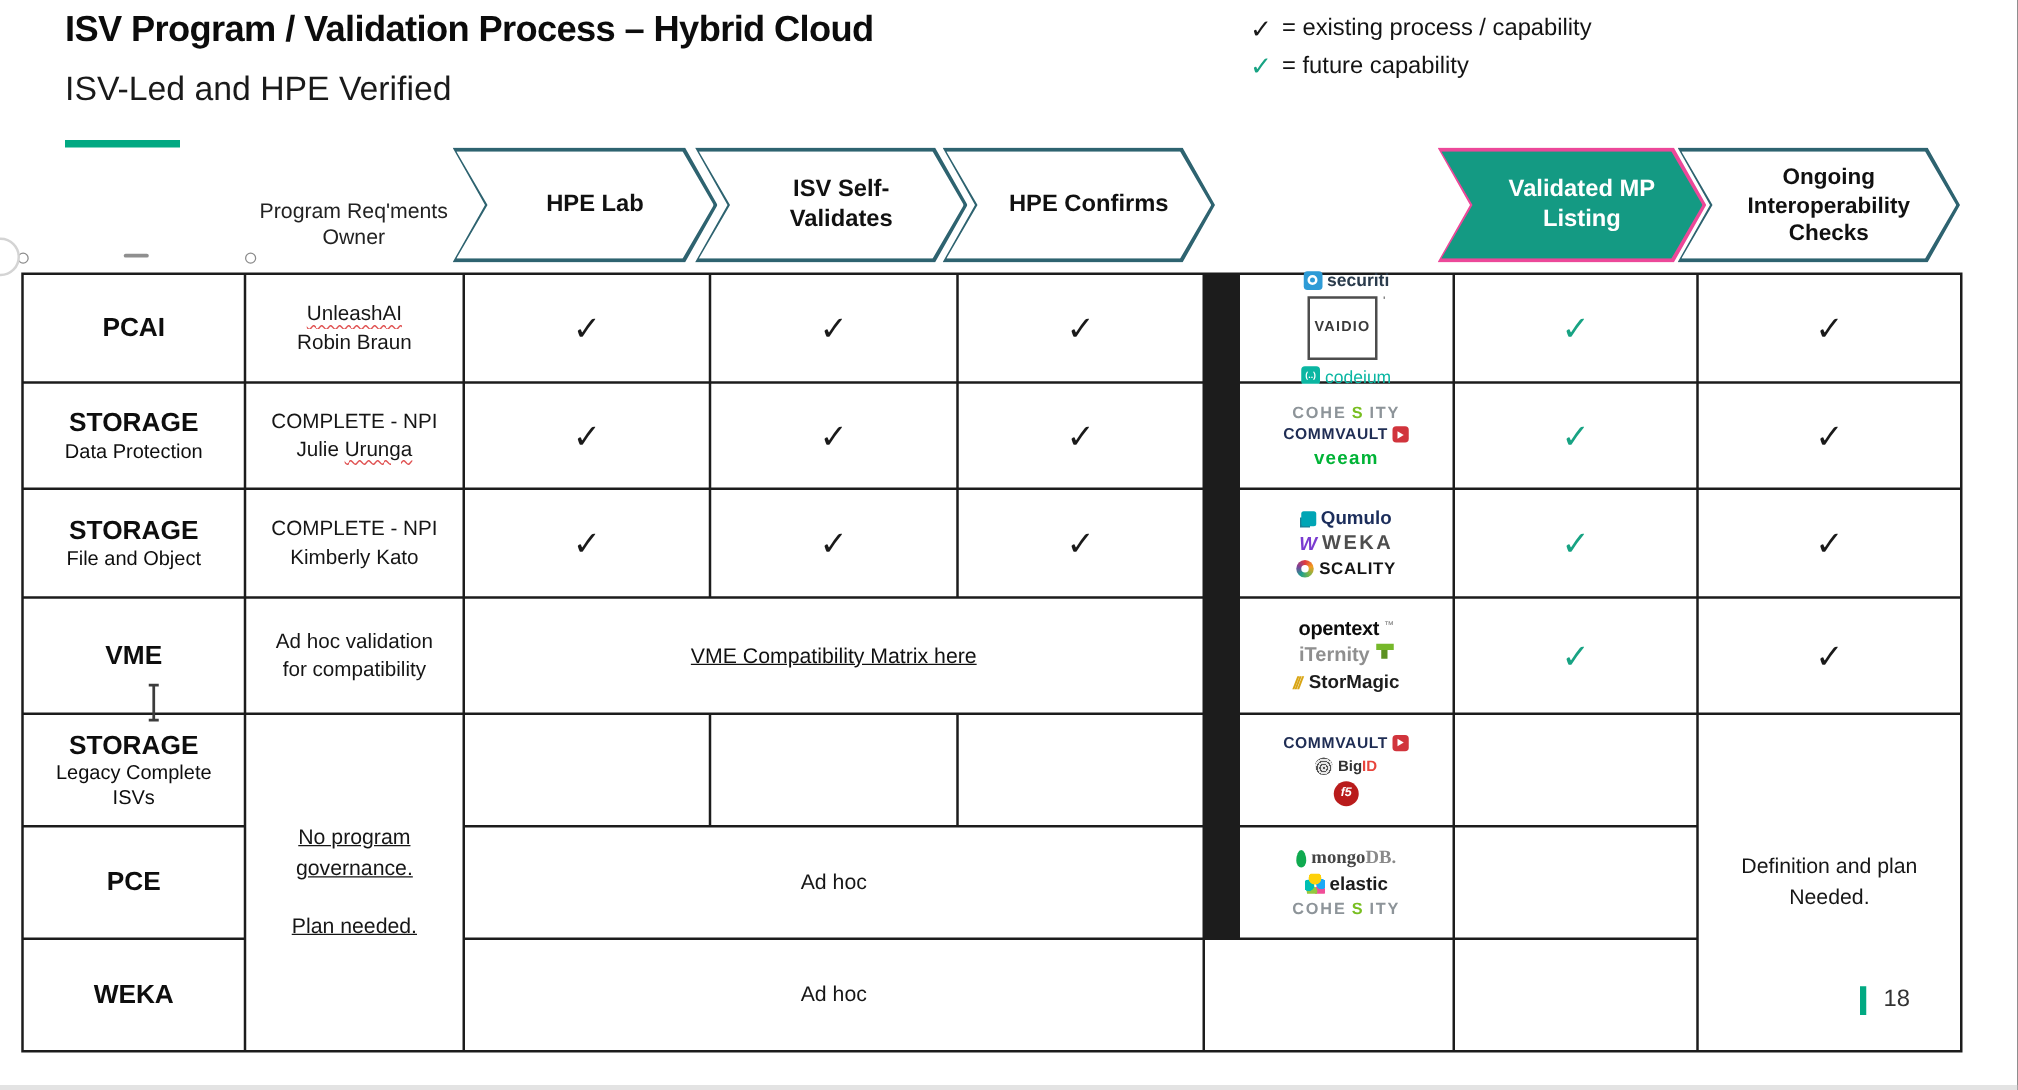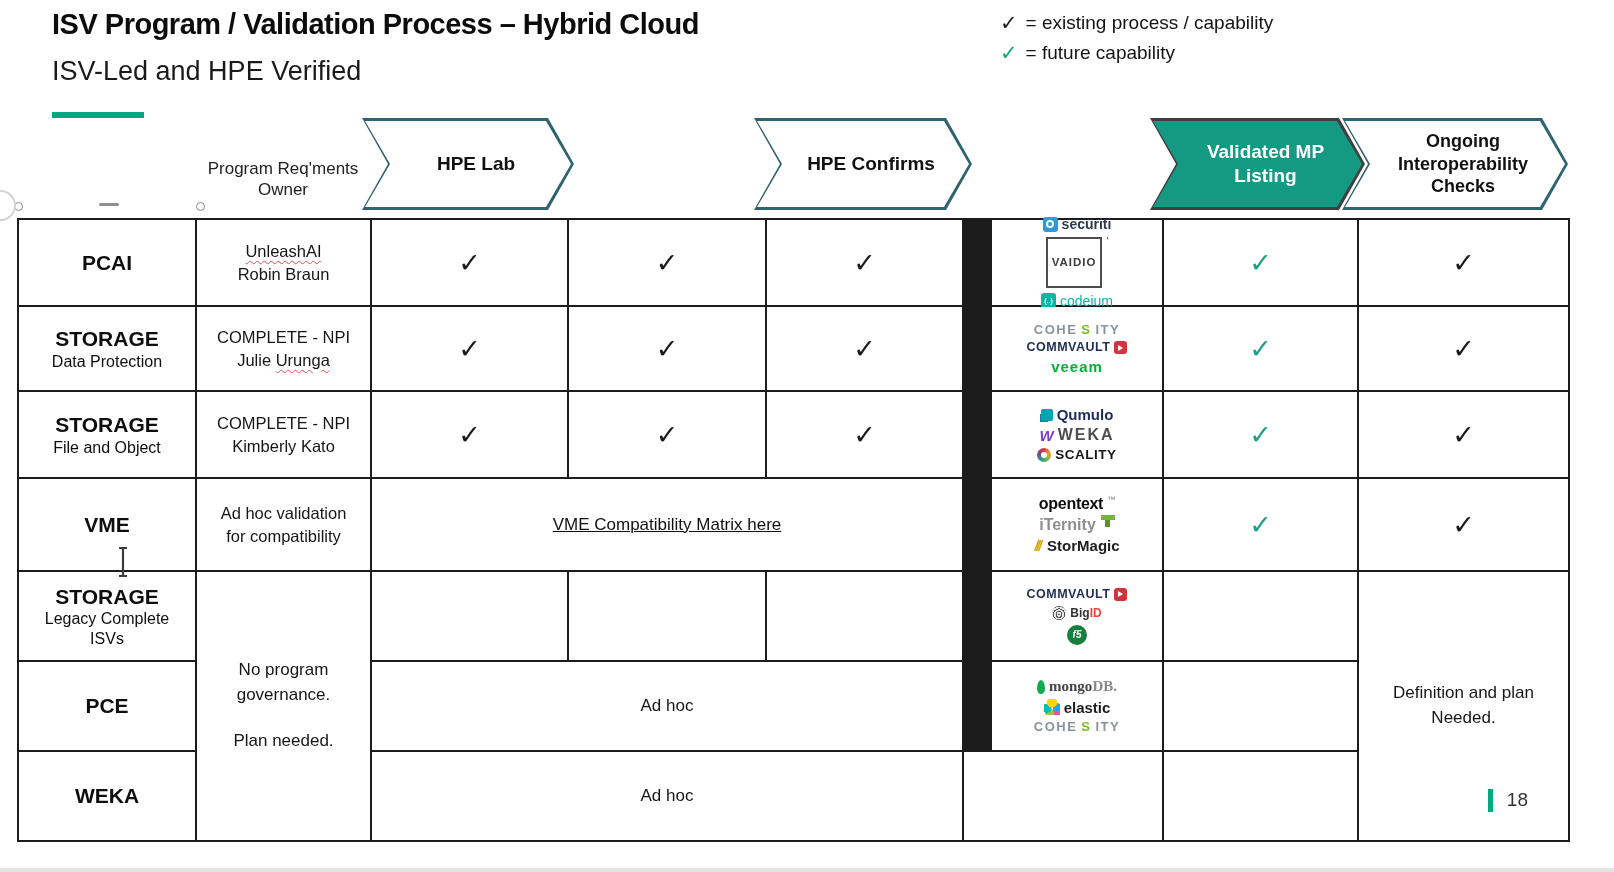--- a/index.html
+++ b/index.html
@@ -20,42 +20,42 @@
   
   .chev-band{position:absolute;left:0;top:118px;height:92px;width:1614px;}
   .chev{position:absolute;top:0;height:92px;
     clip-path:polygon(0 0,calc(100% - 26px) 0,100% 50%,calc(100% - 26px) 100%,0 100%,26px 50%);
     background:#2E6370;}
   .chev-inner{position:absolute;inset:3px;background:#fff;
     clip-path:polygon(0 0,calc(100% - 25px) 0,100% 50%,calc(100% - 25px) 100%,0 100%,25px 50%);}
   .chev.teal .chev-inner{background:#2BD4B0;}
   .chev.teal{background:#1CB79A;}
   .chev.green .chev-inner{background:#149A83;}
-  .chev.green{background:#404040;}
+  .chev.green{background:#ec4899;}
   .chev-label{position:absolute;inset:0;display:flex;flex-direction:column;align-items:center;justify-content:center;
     padding-left:16px;font-size:19px;font-weight:700;color:#111;line-height:1.25;text-align:center;}
   .chev.green .chev-label{color:#fff;}
   .chev-sub{font-size:13px;font-weight:600;}
   
   .tbl{position:absolute;left:17px;top:218px;display:grid;
     grid-template-columns:176px 173px 195px 196px 195px 198px 193px 209px;
     grid-template-rows:85px 83px 85px 91px 88px 88px 88px;
     gap:2px;padding:2px;background:#1c1c1c;}
   .cell{background:#fff;display:flex;flex-direction:column;align-items:center;justify-content:center;text-align:center;}
   .cat{font-size:21px;font-weight:800;color:#0e0e0e;line-height:1.2;}
   .cat .sub{font-size:16px;font-weight:400;line-height:1.2;}
   .owner{font-size:16.5px;color:#161616;line-height:1.35;}
   .ck{font-size:27px;color:#1a1a1a;font-weight:400;}
   .ck.future{color:#18A383;}
   .span3c{grid-column:span 3;}
   .span3r{grid-row:span 3;}
   .link{font-size:17px;color:#111;text-decoration:underline;cursor:pointer;}
   .adhoc{font-size:17px;color:#161616;}
   .note{font-size:17px;color:#161616;line-height:1.45;}
-  .gov{gap:22px;}
+  .gov{gap:22px;text-decoration:underline;}
   .gov p{margin:0;width:140px;}
   .def-cell{position:relative;}
   .def-note{width:180px;}
   .squiggle{text-decoration:underline;text-decoration-style:wavy;text-decoration-color:#e05252;text-decoration-thickness:1px;text-underline-offset:3px;}
   
   .pageno{position:absolute;right:40px;bottom:26px;display:flex;align-items:center;gap:14px;}
   .pageno-bar{width:5px;height:23px;background:#01A982;}
   .pageno-num{font-size:19px;color:#333;}
   
   .logo-cell{gap:5px;padding:4px 0;margin-left:28px;}
@@ -84,21 +84,21 @@
   .ot-tm{font-size:8px;color:#777;align-self:flex-start;}
   .it-tx{font-size:16px;font-weight:600;color:#8f8f8f;}
   .it-ic{width:14px;height:13px;position:relative;margin-top:-8px;margin-left:1px;}
   .it-ic::before{content:"";position:absolute;left:0;top:0;width:14px;height:5px;background:#76b82a;}
   .it-ic::after{content:"";position:absolute;left:4.5px;top:5px;width:5px;height:7px;background:#5d9123;}
   .sm-ic{font-size:14px;font-weight:900;font-style:italic;color:#d9a514;letter-spacing:-2px;margin-right:3px;}
   .sm-tx{font-size:15px;font-weight:800;color:#1d1d1d;}
   .big-ic{width:14px;height:14px;border-radius:50%;background:repeating-radial-gradient(circle at 50% 60%,#555 0 1px,#e7e7e7 1px 2.5px);}
   .big-tx{font-size:12px;font-weight:800;color:#333;}
   .big-id{color:#e8453c;}
-  .f5-ic{width:20px;height:20px;border-radius:50%;background:#15803d;color:#fff;font-size:10px;font-weight:900;font-style:italic;display:flex;align-items:center;justify-content:center;}
+  .f5-ic{width:20px;height:20px;border-radius:50%;background:#b91c1c;color:#fff;font-size:10px;font-weight:900;font-style:italic;display:flex;align-items:center;justify-content:center;}
   .mongo-ic{width:8px;height:14px;background:#10aa50;border-radius:50% 50% 50% 50% / 62% 62% 38% 38%;}
   .mongo-tx{font-family:"Liberation Serif",serif;font-size:15px;font-weight:700;color:#454545;}
   .mongo-db{color:#8a8a8a;}
   .el-ic{width:16px;height:16px;background:
     radial-gradient(circle at 50% 22%,#fed10a 0 33%,transparent 36%),
     radial-gradient(circle at 18% 58%,#00bfb3 0 27%,transparent 30%),
     radial-gradient(circle at 82% 52%,#1ba9f5 0 25%,transparent 28%),
     radial-gradient(circle at 35% 88%,#93c83e 0 23%,transparent 26%),
     radial-gradient(circle at 74% 86%,#f04e98 0 23%,transparent 26%);}
   .el-tx{font-size:15px;font-weight:700;color:#1c1c1c;}
@@ -132,20 +132,27 @@
   <div>Owner</div>
 </div>
 
 <div class="chev-band">
   <div class="chev" style="left:362px;width:212px;z-index:6">
     <div class="chev-inner"></div>
     <div class="chev-label">
         <span>HPE Lab</span>
       </div>
   </div>
+  <div class="chev" style="left:556px;width:218px;z-index:5">
+    <div class="chev-inner"></div>
+    <div class="chev-label">
+      <span>ISV Self-</span>
+      <span>Validates</span>
+    </div>
+  </div>
   <div class="chev" style="left:754px;width:218px;z-index:4">
     <div class="chev-inner"></div>
     <div class="chev-label">
         <span>HPE Confirms</span>
       </div>
   </div>
   <div class="chev green" style="left:1150px;width:215px;z-index:2">
     <div class="chev-inner"></div>
     <div class="chev-label">
       <span>Validated MP</span>

